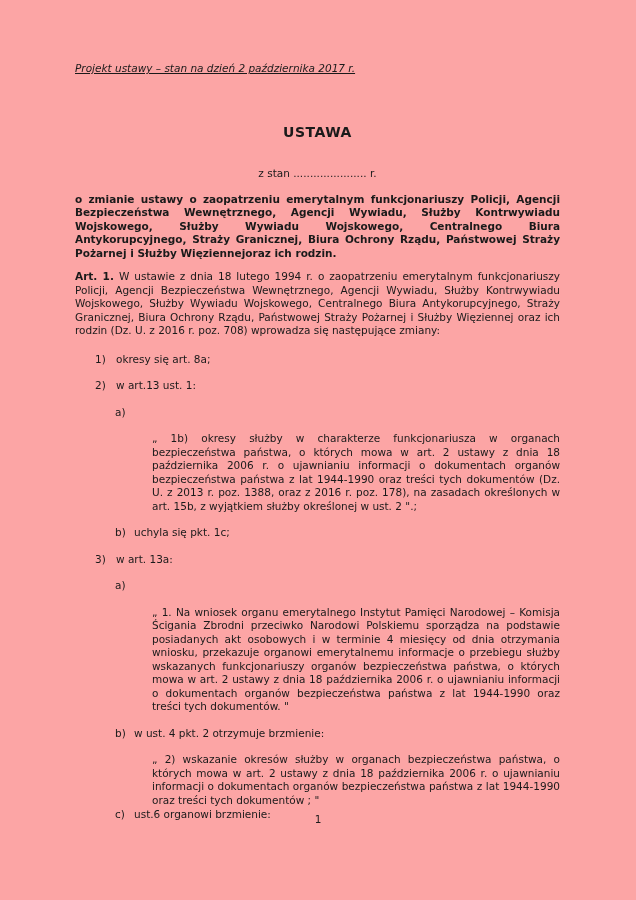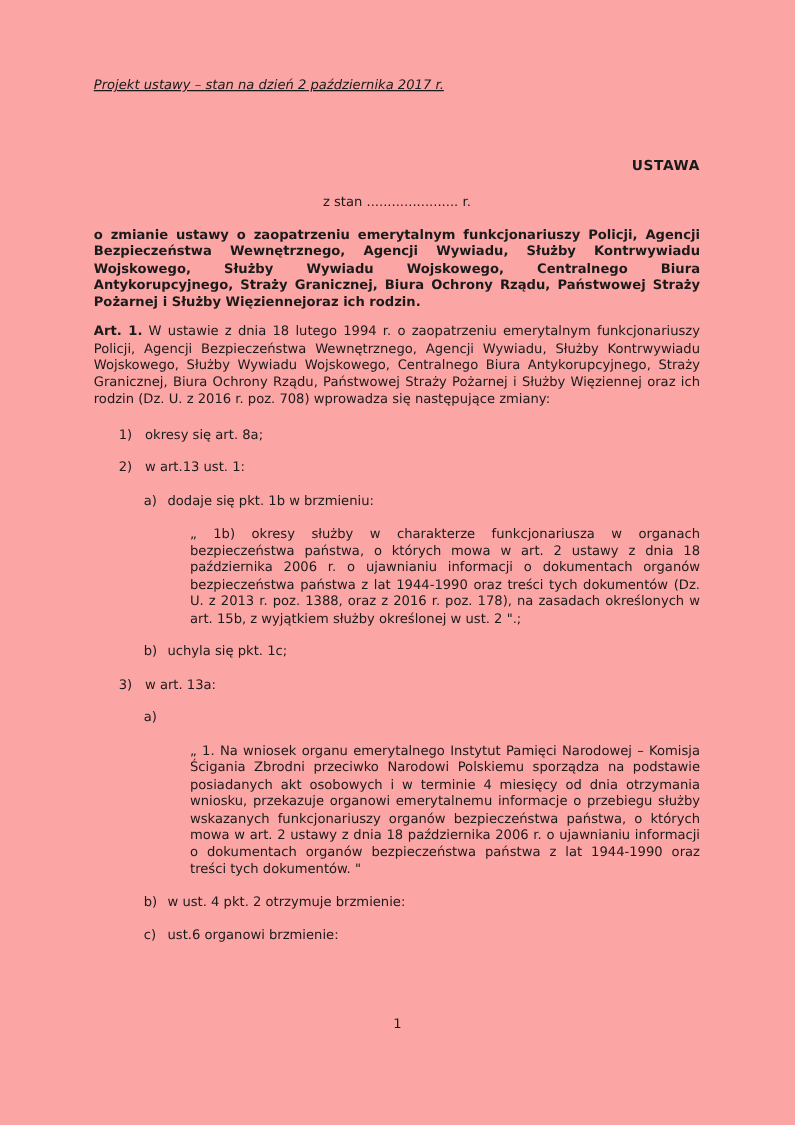--- a/index.html
+++ b/index.html
@@ -16,25 +16,25 @@
     line-height: 13.5px;
     color: #1a1a1a;
   }
   .doc-header {
     font-style: italic;
     text-decoration: underline;
     margin-bottom: 50px;
     white-space: nowrap;
   }
   .law-title {
-    text-align: right;
+    text-align: center;
     font-weight: bold;
-    font-size: 11px;
+    font-size: 14px;
     letter-spacing: 0.5px;
-    margin-bottom: 17px;
+    margin-bottom: 28px;
   }
   .date-line {
     text-align: center;
     margin-bottom: 12px;
   }
   .subject {
     font-weight: bold;
     text-align: justify;
     margin: 0 0 10px 0;
   }
@@ -86,21 +86,20 @@
     <span class="body">okresy się art. 8a;</span>
   </div>
 
   <div class="item lvl1">
     <span class="marker">2)</span>
     <span class="body">w art.13 ust. 1:</span>
   </div>
 
   <div class="item lvl2">
     <span class="marker">a)</span>
-    <span class="body">dodaje się pkt. 1b w brzmieniu:</span>
   </div>
 
   <div class="quote">„ 1b) okresy służby w charakterze funkcjonariusza w organach bezpieczeństwa państwa, o których mowa w art. 2 ustawy z dnia 18 października 2006 r. o ujawnianiu informacji o dokumentach organów bezpieczeństwa państwa z lat 1944-1990 oraz treści tych dokumentów (Dz. U. z 2013 r. poz. 1388, oraz z 2016 r. poz. 178), na zasadach określonych w art. 15b, z wyjątkiem służby określonej w ust. 2 ".;</div>
 
   <div class="item lvl2">
     <span class="marker">b)</span>
     <span class="body">uchyla się pkt. 1c;</span>
   </div>
 
   <div class="item lvl1">
@@ -112,20 +111,21 @@
     <span class="marker">a)</span>
   </div>
 
   <div class="quote">„ 1. Na wniosek organu emerytalnego Instytut Pamięci Narodowej – Komisja Ścigania Zbrodni przeciwko Narodowi Polskiemu sporządza na podstawie posiadanych akt osobowych i w terminie 4 miesięcy od dnia otrzymania wniosku, przekazuje organowi emerytalnemu informacje o przebiegu służby wskazanych funkcjonariuszy organów bezpieczeństwa państwa, o których mowa w art. 2 ustawy z dnia 18 października 2006 r. o ujawnianiu informacji o dokumentach organów bezpieczeństwa państwa z lat 1944-1990 oraz treści tych dokumentów. "</div>
 
   <div class="item lvl2">
     <span class="marker">b)</span>
     <span class="body">w ust. 4 pkt. 2 otrzymuje brzmienie:</span>
   </div>
 
+  <div class="quote tight">„ 2) wskazanie okresów służby w organach bezpieczeństwa państwa, o których mowa w art. 2 ustawy z dnia 18 października 2006 r. o ujawnianiu informacji o dokumentach organów bezpieczeństwa państwa z lat 1944-1990 oraz treści tych dokumentów ; "</div>
 
   <div class="item lvl2">
     <span class="marker">c)</span>
     <span class="body">ust.6 organowi brzmienie:</span>
   </div>
 
   <div class="page-number">1</div>
 
 </div>
 

